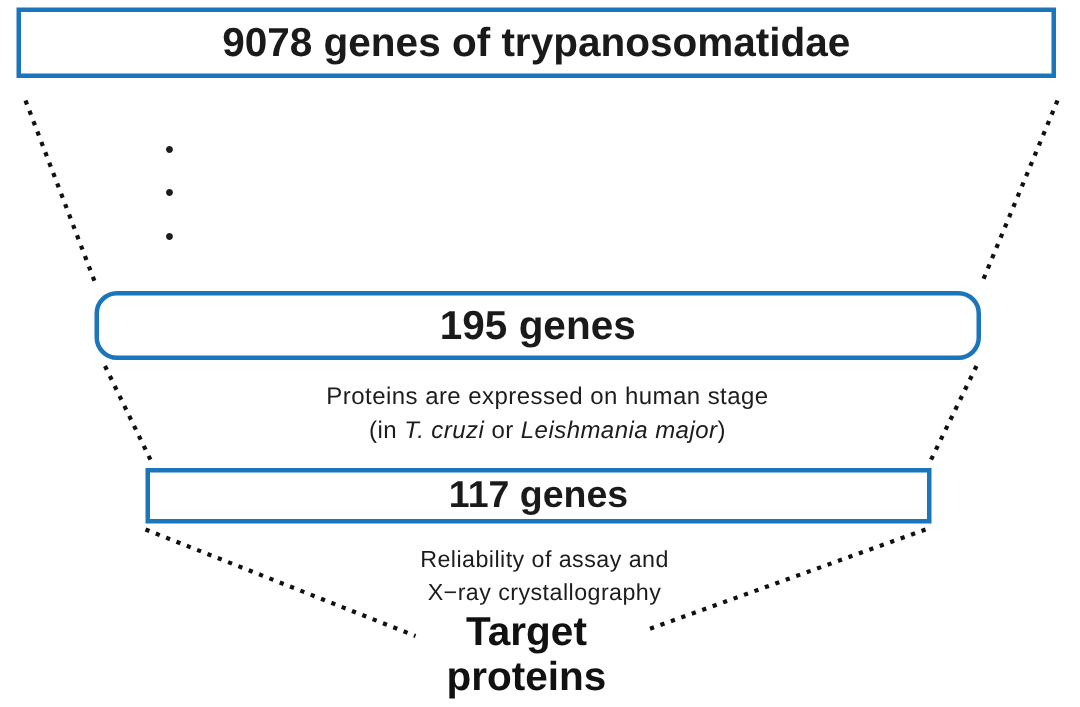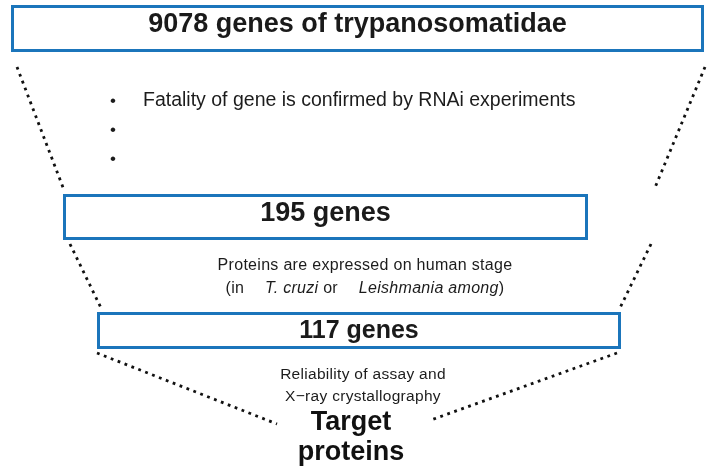--- a/index.html
+++ b/index.html
@@ -21,34 +21,35 @@
     inset: 0;
     width: 720px;
     height: 471px;
   }
   .gene-box {
     position: absolute;
     box-sizing: border-box;
     border: 3px solid #1b75bb;
     background: #ffffff;
     display: flex;
-    align-items: flex-start;
+    align-items: center;
     justify-content: center;
     font-weight: bold;
     color: #1a1a1a;
   }
   #top-box {
     left: 11px; top: 5px;
     width: 693px; height: 47px;
     font-size: 27px;
   }
   #stage1-box {
     left: 63px; top: 194px;
-    width: 525px; height: 46px;
+    width: 591px; height: 46px;
     font-size: 27px;
+    border-radius: 15px;
   }
   #stage2-box {
     left: 97px; top: 312px;
     width: 524px; height: 37px;
     font-size: 25px;
   }
   #criteria-list {
     position: absolute;
     left: 110px; top: 85px;
     font-size: 19.5px;
@@ -90,21 +91,21 @@
     left: 0;
     top: 406px;
     width: 720px;
     text-align: center;
     font-weight: bold;
     font-size: 27px;
     line-height: 30px;
     color: #111111;
     transform: translateX(-9px);
   }
-  .italic { font-style: italic; margin-left: 16px; }
+  .italic { font-style: italic; }
 </style>
 </head>
 <body>
 
 <div id="stage">
 
   <svg id="funnel-lines" viewBox="0 0 720 471" xmlns="http://www.w3.org/2000/svg">
     <g stroke="#111111" stroke-width="2.8" stroke-dasharray="2.8 4.6" stroke-linecap="butt" fill="none">
       <line x1="17" y1="67" x2="64" y2="190"></line>
       <line x1="705" y1="67" x2="654" y2="190"></line>
@@ -115,37 +116,36 @@
     </g>
   </svg>
 
   <div id="top-box" class="gene-box">
     <span>9078 genes of trypanosomatidae</span>
   </div>
 
   <div id="criteria-list">
     <div class="criteria-row">
       <span class="bullet-dot">•</span>
-      <span>Fatality of gene is confirmed by RNAi experiments</span>
     </div>
     <div class="criteria-row">
       <span class="bullet-dot">•</span>
     </div>
     <div class="criteria-row">
       <span class="bullet-dot">•</span>
     </div>
   </div>
 
   <div id="stage1-box" class="gene-box">
     <span>195 genes</span>
   </div>
 
   <div id="stage1-caption" class="caption">
     <div>Proteins are expressed on human stage</div>
-    <div><span>(in </span><span class="italic">T. cruzi</span><span> or </span><span class="italic">Leishmania among</span><span>)</span></div>
+    <div><span>(in </span><span class="italic">T. cruzi</span><span> or </span><span class="italic">Leishmania major</span><span>)</span></div>
   </div>
 
   <div id="stage2-box" class="gene-box">
     <span>117 genes</span>
   </div>
 
   <div id="stage2-caption" class="caption">
     <div>Reliability of assay and</div>
     <div>X−ray crystallography</div>
   </div>

